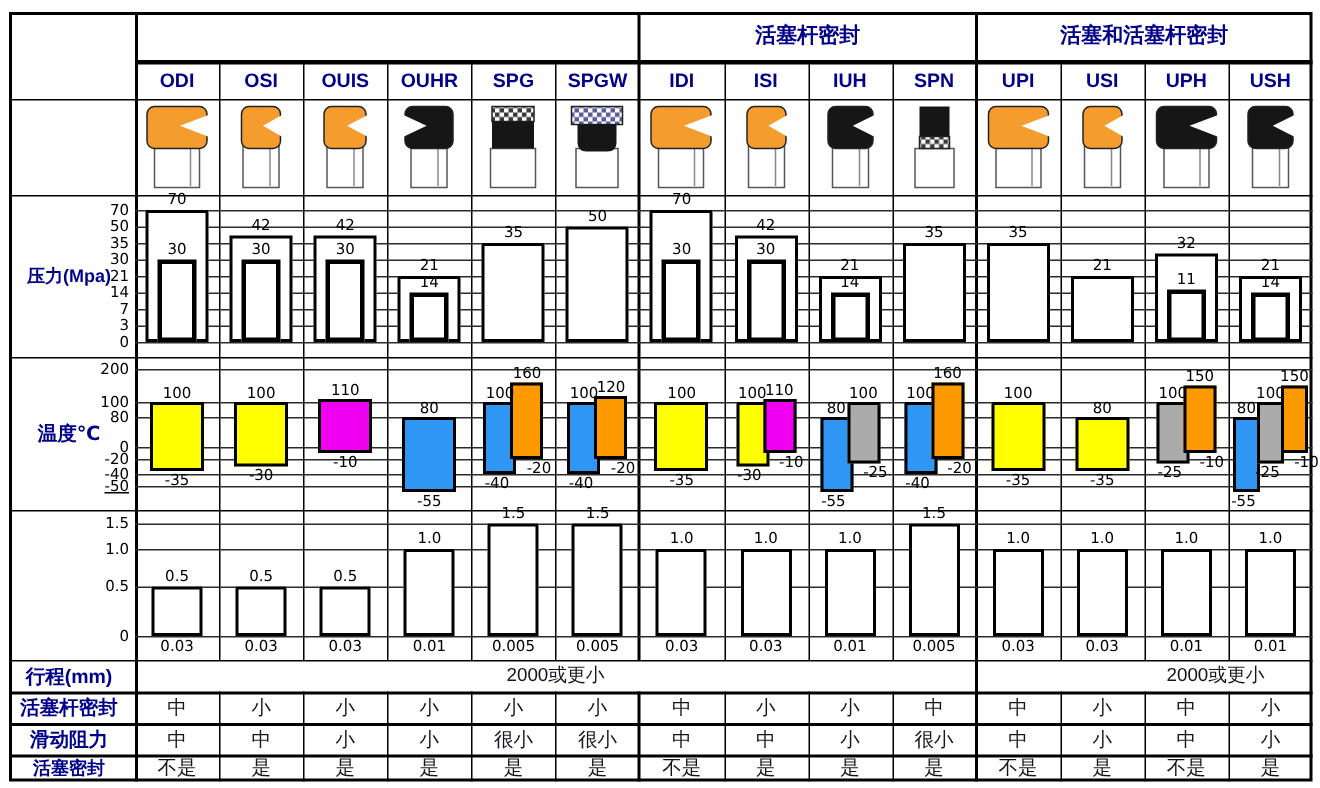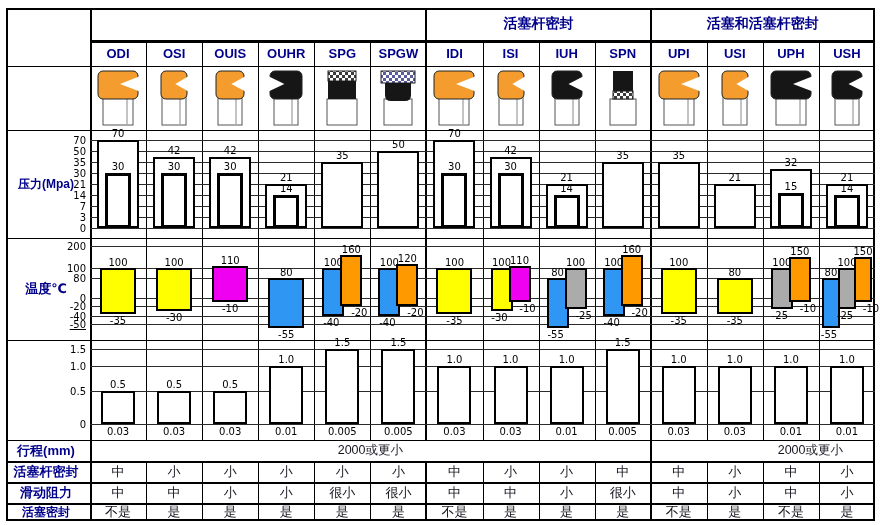--- a/index.html
+++ b/index.html
@@ -238,21 +238,21 @@
     <div class="num" style="left: 546.607px; top: 183px; width: 40px;">14</div>
     <div class="bar" style="left: 601.679px; top: 162px; width: 42px; height: 66px;"></div>
     <div class="num" style="left: 602.679px; top: 150px; width: 40px;">35</div>
     <div class="bar" style="left: 657.75px; top: 162px; width: 42px; height: 66px;"></div>
     <div class="num" style="left: 658.75px; top: 150px; width: 40px;">35</div>
     <div class="bar" style="left: 713.821px; top: 184px; width: 42px; height: 44px;"></div>
     <div class="num" style="left: 714.821px; top: 172px; width: 40px;">21</div>
     <div class="bar" style="left: 769.893px; top: 168.6px; width: 42px; height: 59.4px;"></div>
     <div class="num" style="left: 770.893px; top: 156.6px; width: 40px;">32</div>
     <div class="bar" style="left: 777.893px; top: 193.429px; width: 26px; height: 34.5714px; border-width: 3px;"></div>
-    <div class="num" style="left: 770.893px; top: 181.429px; width: 40px;">15</div>
+    <div class="num" style="left: 770.893px; top: 181.429px; width: 40px;">11</div>
     <div class="bar" style="left: 825.964px; top: 184px; width: 42px; height: 44px;"></div>
     <div class="num" style="left: 826.964px; top: 172px; width: 40px;">21</div>
     <div class="bar" style="left: 833.964px; top: 195px; width: 26px; height: 33px; border-width: 3px;"></div>
     <div class="num" style="left: 826.964px; top: 183px; width: 40px;">14</div>
     <div class="grid" style="left: 90px; top: 246px; width: 785px;"></div>
     <div class="tick" style="left: 46px; top: 241px; width: 40px;">200</div>
     <div class="grid" style="left: 90px; top: 268px; width: 785px;"></div>
     <div class="tick" style="left: 46px; top: 263px; width: 40px;">100</div>
     <div class="grid" style="left: 90px; top: 278px; width: 785px;"></div>
     <div class="tick" style="left: 46px; top: 273px; width: 40px;">80</div>

